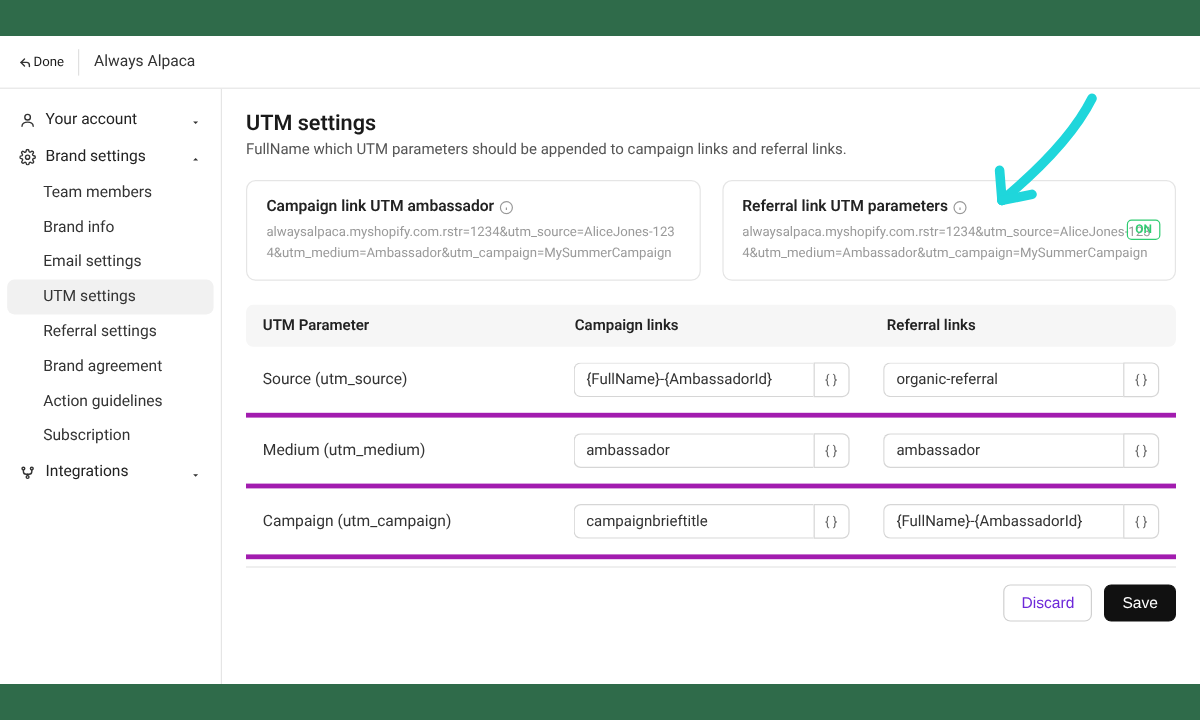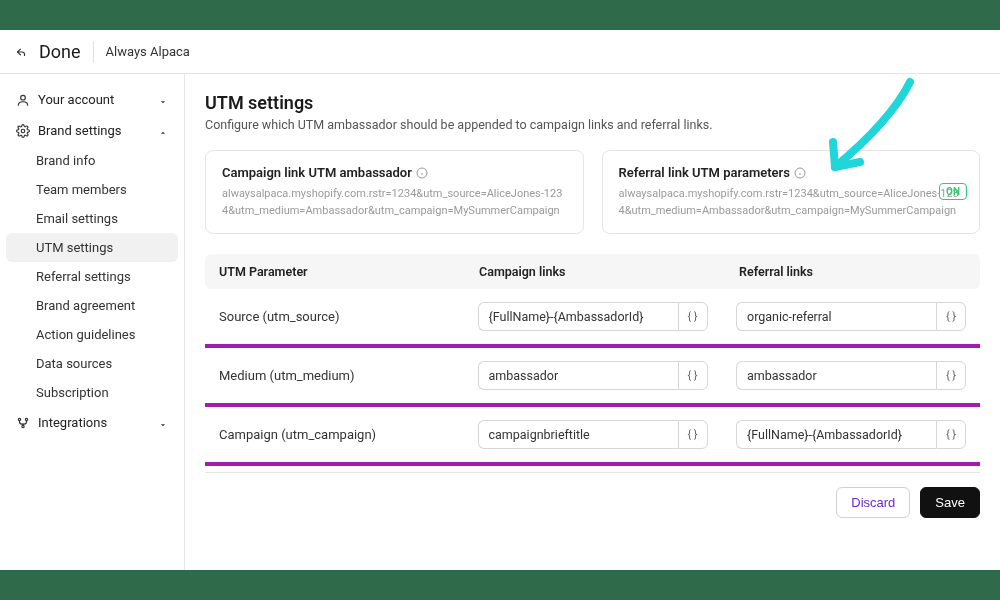--- a/index.html
+++ b/index.html
@@ -37,22 +37,22 @@
 .topbar {
   height: 44px;
   display: flex;
   align-items: center;
   padding: 0 14px;
   border-bottom: 1px solid #e5e5e5;
 }
 .topbar .back {
   display: flex;
   align-items: center;
-  gap: 11px;
-  font-size: 18px;
+  gap: 0;
+  font-size: 11px;
   cursor: pointer;
 }
 .topbar .vline {
   width: 1px;
   height: 22px;
   background: #e0e0e0;
   margin: 0 12px;
 }
 .topbar .brand {
   font-size: 13px;
@@ -298,28 +298,27 @@
         </span>
         <span>Brand settings</span>
         <span class="chev icon">
           <svg width="10" height="10" viewBox="0 0 24 24" fill="#333">
               <path d="M7 14l5-5 5 5z"></path>
             </svg>
         </span>
       </div>
 
       <div class="side-items">
+        <div class="side-item">Team members</div>
         <div class="side-item">Brand info</div>
-        <div class="side-item">Team members</div>
         <div class="side-item">Email settings</div>
         <div class="side-item active">UTM settings</div>
         <div class="side-item">Referral settings</div>
         <div class="side-item">Brand agreement</div>
         <div class="side-item">Action guidelines</div>
-        <div class="side-item">Data sources</div>
         <div class="side-item">Subscription</div>
       </div>
 
       <div class="side-section">
         <span class="icon">
           <svg width="14" height="14" viewBox="0 0 24 24" fill="none" stroke="#333" stroke-width="2" stroke-linecap="round">
               <circle cx="6" cy="6" r="2"></circle>
               <circle cx="18" cy="6" r="2"></circle>
               <circle cx="12" cy="18" r="2"></circle>
               <path d="M6 8v2a4 4 0 0 0 4 4h4a4 4 0 0 0 4-4V8"></path>
@@ -331,21 +330,21 @@
           <svg width="10" height="10" viewBox="0 0 24 24" fill="#333">
               <path d="M7 10l5 5 5-5z"></path>
             </svg>
         </span>
       </div>
 
     </div>
 
     <div class="content">
       <h1>UTM settings</h1>
-      <p class="subtitle">Configure which UTM ambassador should be appended to campaign links and referral links.</p>
+      <p class="subtitle">FullName which UTM parameters should be appended to campaign links and referral links.</p>
 
       <div class="cards">
         <div class="card">
           <div class="card-title">
             <span>Campaign link UTM ambassador</span>
             <span class="icon">
               <svg width="12" height="12" viewBox="0 0 24 24" fill="none" stroke="#999" stroke-width="2">
                   <circle cx="12" cy="12" r="10"></circle>
                   <line x1="12" y1="16" x2="12" y2="12"></line>
                   <line x1="12" y1="8" x2="12" y2="8"></line>

